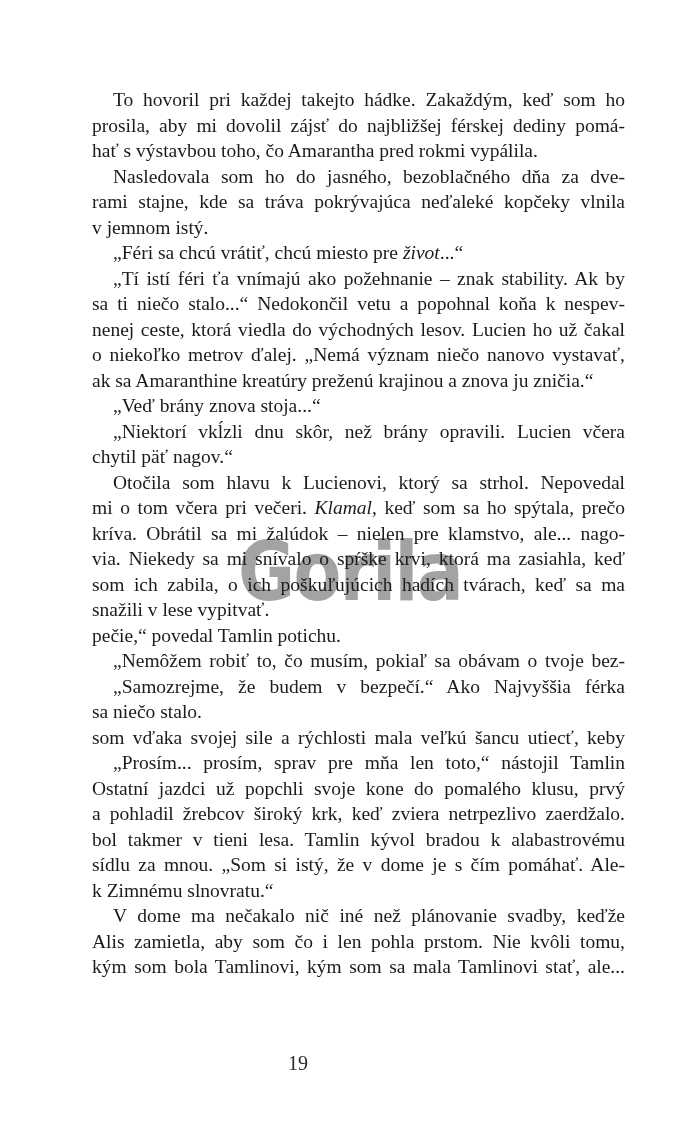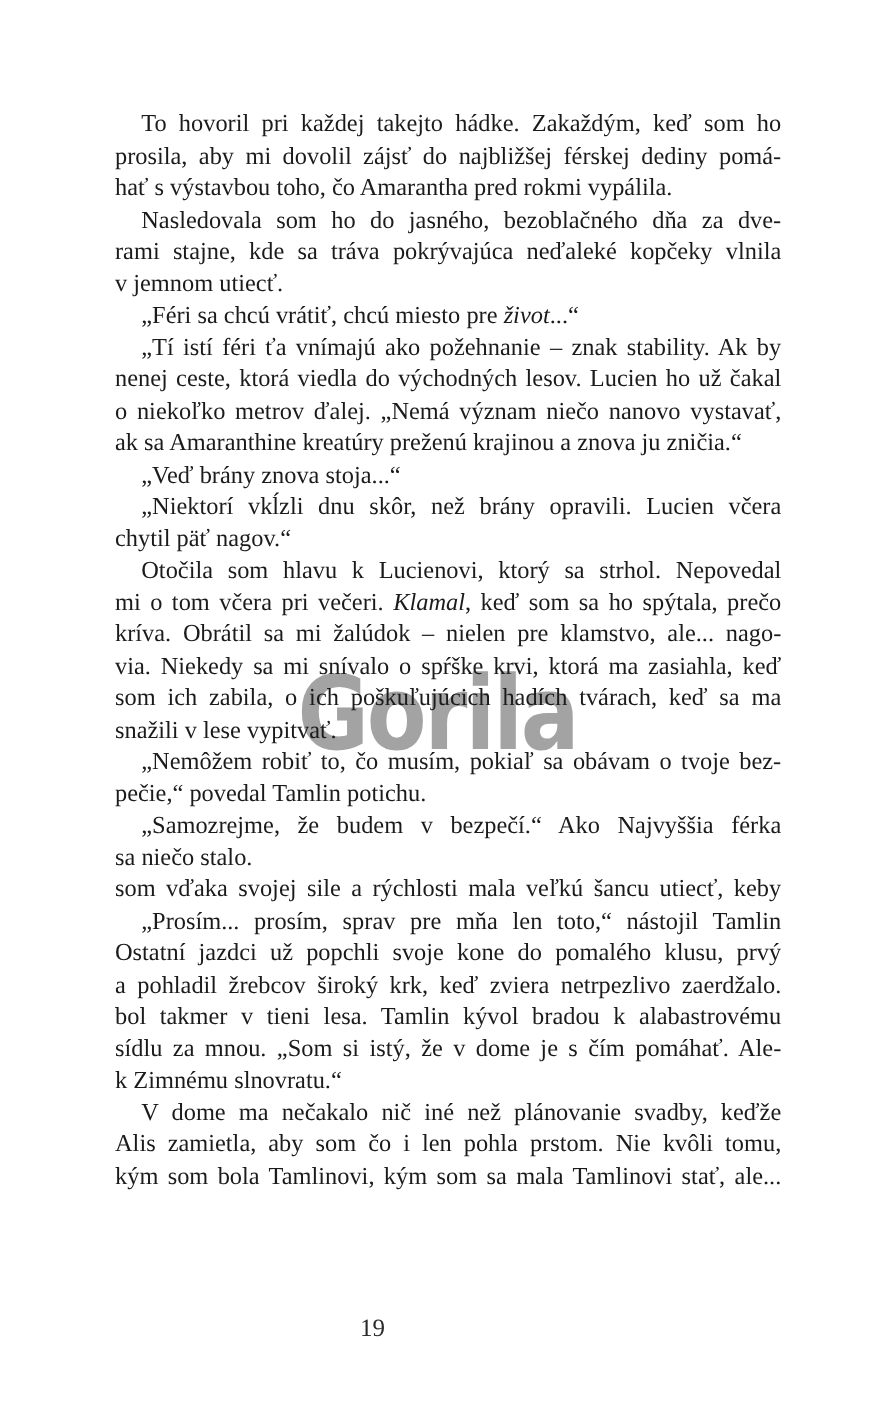--- a/index.html
+++ b/index.html
@@ -82,49 +82,50 @@
   <div class="watermark" style="color: rgb(163, 163, 163);">Gorila</div>
   <main class="text-block" style="color: rgb(27, 27, 27);">
       <div class="paragraph">
         <div class="line first"><span>To hovoril pri každej takejto hádke. Zakaždým, keď som ho</span></div>
         <div class="line"><span>prosila, aby mi dovolil zájsť do najbližšej férskej dediny pomá-</span></div>
         <div class="line last"><span>hať s výstavbou toho, čo Amarantha pred rokmi vypálila.</span></div>
       </div>
       <div class="paragraph">
         <div class="line first"><span>Nasledovala som ho do jasného, bezoblačného dňa za dve-</span></div>
         <div class="line"><span>rami stajne, kde sa tráva pokrývajúca neďaleké kopčeky vlnila</span></div>
-        <div class="line last"><span>v jemnom utiecť.</span></div>
+        <div class="line last"><span>v jemnom istý.</span></div>
       </div>
       <div class="paragraph">
         <div class="line first last"><span>„Féri sa chcú vrátiť, chcú miesto pre </span><span class="italic">život</span><span>...“</span></div>
       </div>
       <div class="paragraph">
         <div class="line first"><span>„Tí istí féri ťa vnímajú ako požehnanie – znak stability. Ak by</span></div>
+        <div class="line"><span>sa ti niečo stalo...“ Nedokončil vetu a popohnal koňa k nespev-</span></div>
         <div class="line"><span>nenej ceste, ktorá viedla do východných lesov. Lucien ho už čakal</span></div>
         <div class="line"><span>o niekoľko metrov ďalej. „Nemá význam niečo nanovo vystavať,</span></div>
         <div class="line last"><span>ak sa Amaranthine kreatúry preženú krajinou a znova ju zničia.“</span></div>
       </div>
       <div class="paragraph">
         <div class="line first last"><span>„Veď brány znova stoja...“</span></div>
       </div>
       <div class="paragraph">
         <div class="line first"><span>„Niektorí vkĺzli dnu skôr, než brány opravili. Lucien včera</span></div>
         <div class="line last"><span>chytil päť nagov.“</span></div>
       </div>
       <div class="paragraph">
         <div class="line first"><span>Otočila som hlavu k Lucienovi, ktorý sa strhol. Nepovedal</span></div>
         <div class="line"><span>mi o tom včera pri večeri. </span><span class="italic">Klamal</span><span>, keď som sa ho spýtala, prečo</span></div>
         <div class="line"><span>kríva. Obrátil sa mi žalúdok – nielen pre klamstvo, ale... nago-</span></div>
         <div class="line"><span>via. Niekedy sa mi snívalo o spŕške krvi, ktorá ma zasiahla, keď</span></div>
         <div class="line"><span>som ich zabila, o ich poškuľujúcich hadích tvárach, keď sa ma</span></div>
         <div class="line last"><span>snažili v lese vypitvať.</span></div>
       </div>
       <div class="paragraph">
+        <div class="line last"><span>pečie,“ povedal Tamlin potichu.</span></div>
         <div class="line first"><span>„Nemôžem robiť to, čo musím, pokiaľ sa obávam o tvoje bez-</span></div>
-        <div class="line last"><span>pečie,“ povedal Tamlin potichu.</span></div>
       </div>
       <div class="paragraph">
         <div class="line first"><span>„Samozrejme, že budem v bezpečí.“ Ako Najvyššia férka</span></div>
         <div class="line last"><span>sa niečo stalo.</span></div>
         <div class="line"><span>som vďaka svojej sile a rýchlosti mala veľkú šancu utiecť, keby</span></div>
       </div>
       <div class="paragraph">
         <div class="line first"><span>„Prosím... prosím, sprav pre mňa len toto,“ nástojil Tamlin</span></div>
         <div class="line"><span>Ostatní jazdci už popchli svoje kone do pomalého klusu, prvý</span></div>
         <div class="line"><span>a pohladil žrebcov široký krk, keď zviera netrpezlivo zaerdžalo.</span></div>

